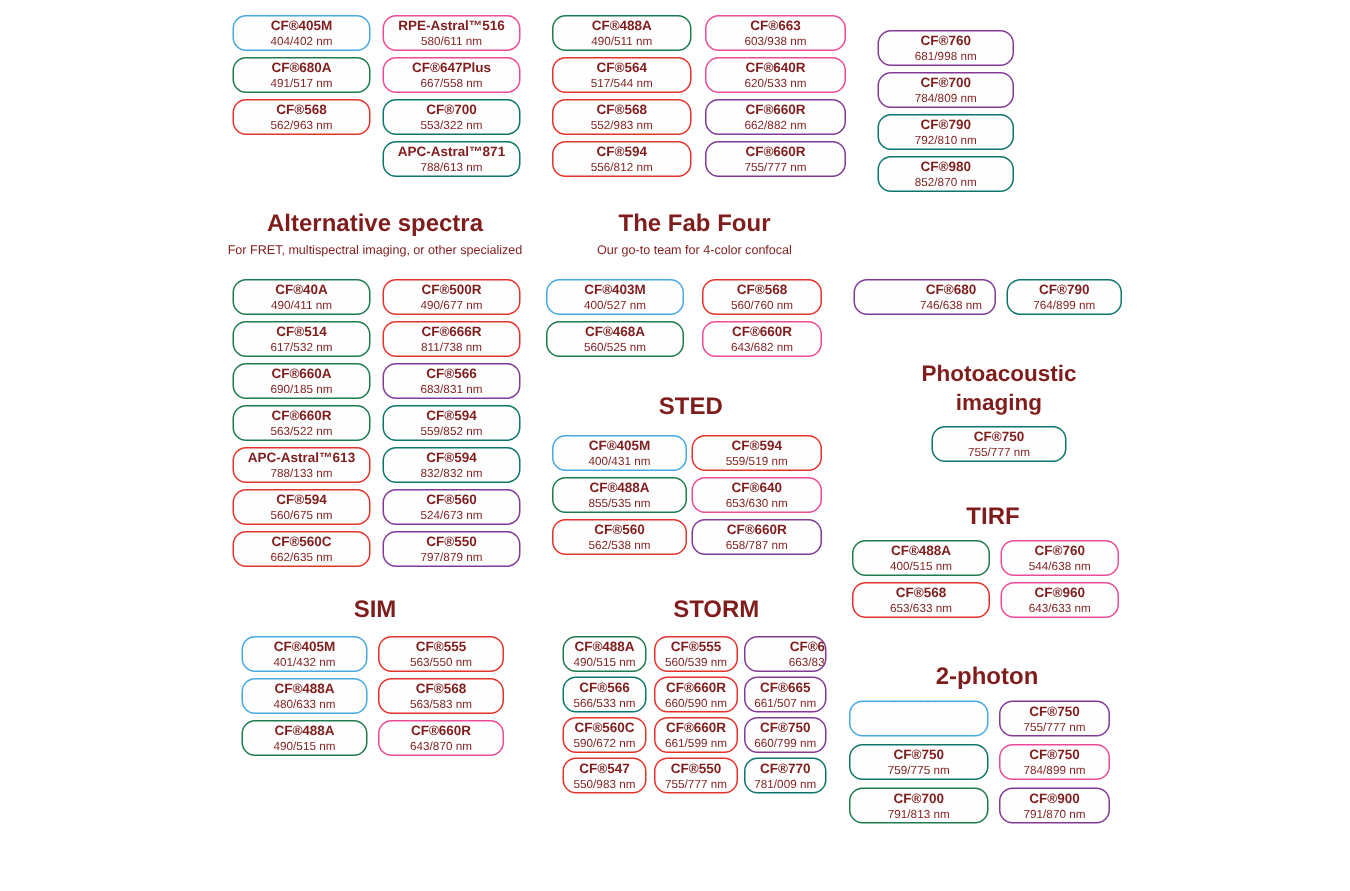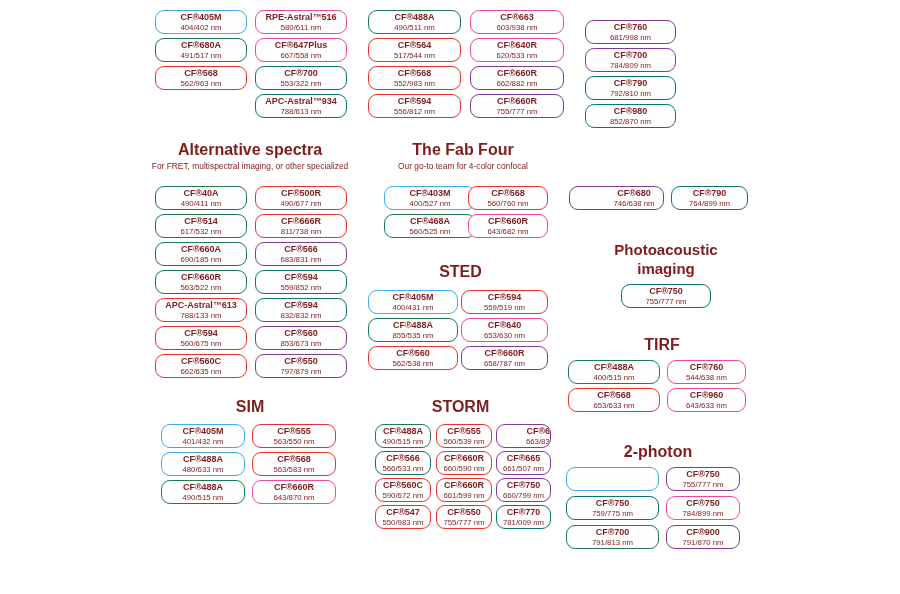--- a/index.html
+++ b/index.html
@@ -22,42 +22,42 @@
   #top-c1{left:255px;top:10px;width:92px;}
   #top-c2{left:368px;top:10px;width:93px;}
   #top-c3{left:470px;top:10px;width:94px;}
   #top-c4{left:585px;top:20px;width:91px;}
   
   #alt-head{left:140px;top:141px;width:220px;}
   #alt-c0{left:155px;top:186px;width:92px;}
   #alt-c1{left:255px;top:186px;width:92px;}
   
   #fab-head{left:363px;top:141px;width:200px;}
-  #fab-c0{left:384px;top:186px;width:92px;}
+  #fab-c0{left:364px;top:186px;width:92px;}
   #fab-c1{left:468px;top:186px;width:80px;}
   
   #pair-c0{left:569px;top:186px;width:95px;}
   #pair-c1{left:671px;top:186px;width:77px;}
   
   #sted-head{left:363px;top:263px;width:195px;}
   #sted-c0{left:368px;top:290px;width:90px;}
   #sted-c1{left:461px;top:290px;width:87px;}
   
   #pa-head{left:592px;top:240px;width:148px;}
   #pa-c0{left:621px;top:284px;width:90px;}
   
   #tirf-head{left:592px;top:336px;width:140px;}
   #tirf-c0{left:568px;top:360px;width:92px;}
   #tirf-c1{left:667px;top:360px;width:79px;}
   
   #sim-head{left:150px;top:398px;width:200px;}
   #sim-c0{left:161px;top:424px;width:84px;}
   #sim-c1{left:252px;top:424px;width:84px;}
   
-  #storm-head{left:363px;top:398px;width:195px;}
+  #storm-head{left:380px;top:398px;width:195px;}
   #storm-c0{left:375px;top:424px;width:56px;}
   #storm-c1{left:436px;top:424px;width:56px;}
   #storm-c2{left:496px;top:424px;width:55px;}
   
   #tp-head{left:578px;top:443px;width:160px;}
   #tp-c0{left:566px;top:467px;width:93px;}
   #tp-c1{left:666px;top:467px;width:74px;}
 </style>
 </head>
 <body>
@@ -85,21 +85,21 @@
       </div>
       <div class="dye-box" style="border-color: rgb(235, 75, 151);">
         <div class="dye-label">CF®647Plus</div>
         <div class="dye-value">667/558 nm</div>
       </div>
       <div class="dye-box" style="border-color: rgb(14, 117, 108);">
         <div class="dye-label">CF®700</div>
         <div class="dye-value">553/322 nm</div>
       </div>
       <div class="dye-box" style="border-color: rgb(14, 117, 108);">
-        <div class="dye-label">APC-Astral™934</div>
+        <div class="dye-label">APC-Astral™871</div>
         <div class="dye-value">788/613 nm</div>
       </div>
     </div>
   <div class="col" id="top-c2">
       <div class="dye-box" style="border-color: rgb(30, 123, 79);">
         <div class="dye-label">CF®488A</div>
         <div class="dye-value">490/511 nm</div>
       </div>
       <div class="dye-box" style="border-color: rgb(229, 51, 42); justify-content: center;">
         <div class="dye-label">CF®564</div>
@@ -201,21 +201,21 @@
       <div class="dye-box" style="border-color: rgb(14, 117, 108);">
         <div class="dye-label">CF®594</div>
         <div class="dye-value">559/852 nm</div>
       </div>
       <div class="dye-box" style="border-color: rgb(14, 117, 108);">
         <div class="dye-label">CF®594</div>
         <div class="dye-value">832/832 nm</div>
       </div>
       <div class="dye-box" style="border-color: rgb(131, 58, 150);">
         <div class="dye-label">CF®560</div>
-        <div class="dye-value">853/673 nm</div>
+        <div class="dye-value">524/673 nm</div>
       </div>
       <div class="dye-box" style="border-color: rgb(131, 58, 150);">
         <div class="dye-label">CF®550</div>
         <div class="dye-value">797/879 nm</div>
       </div>
     </div>
 
   <div class="head" id="fab-head">
     <div class="h1">The Fab Four</div>
     <div class="sub">Our go-to team for 4-color confocal</div>

